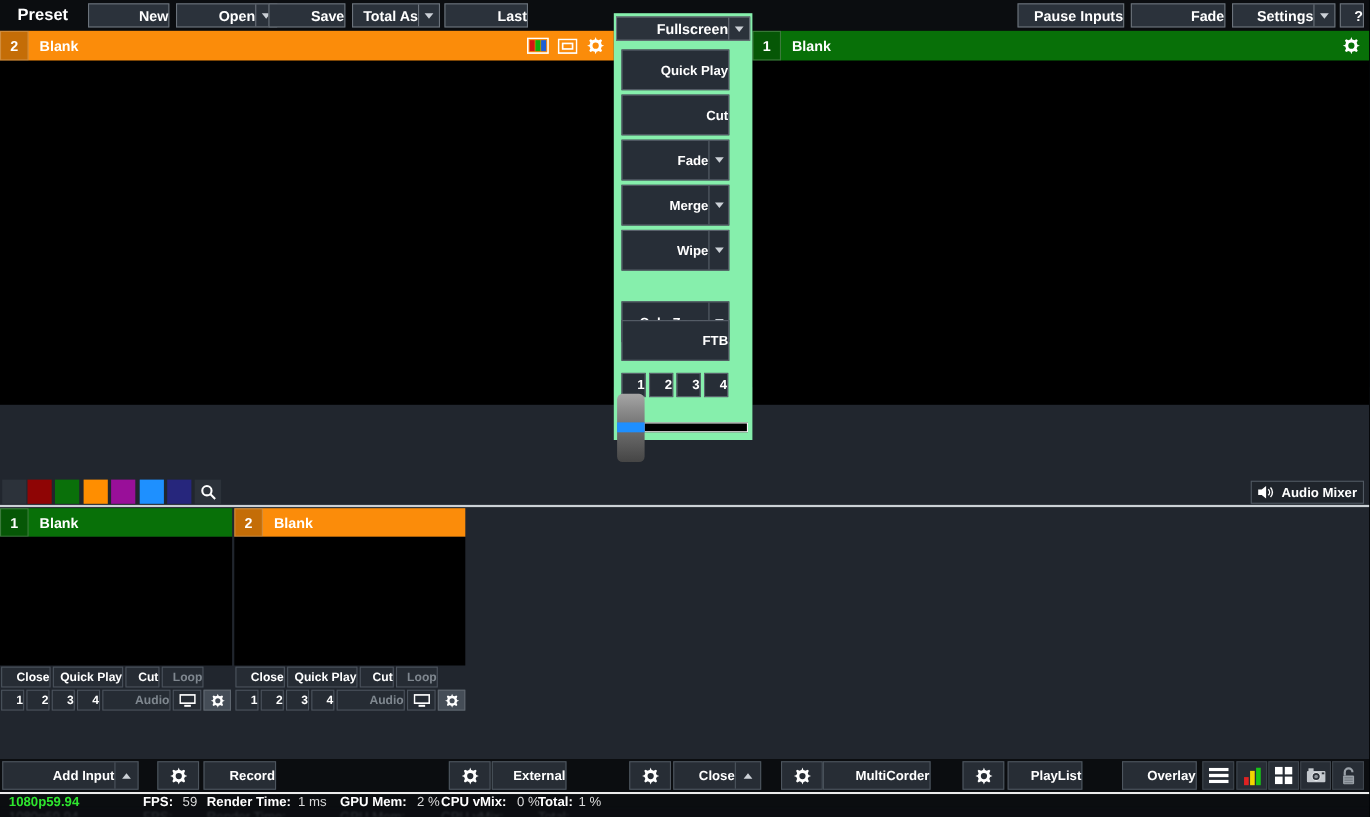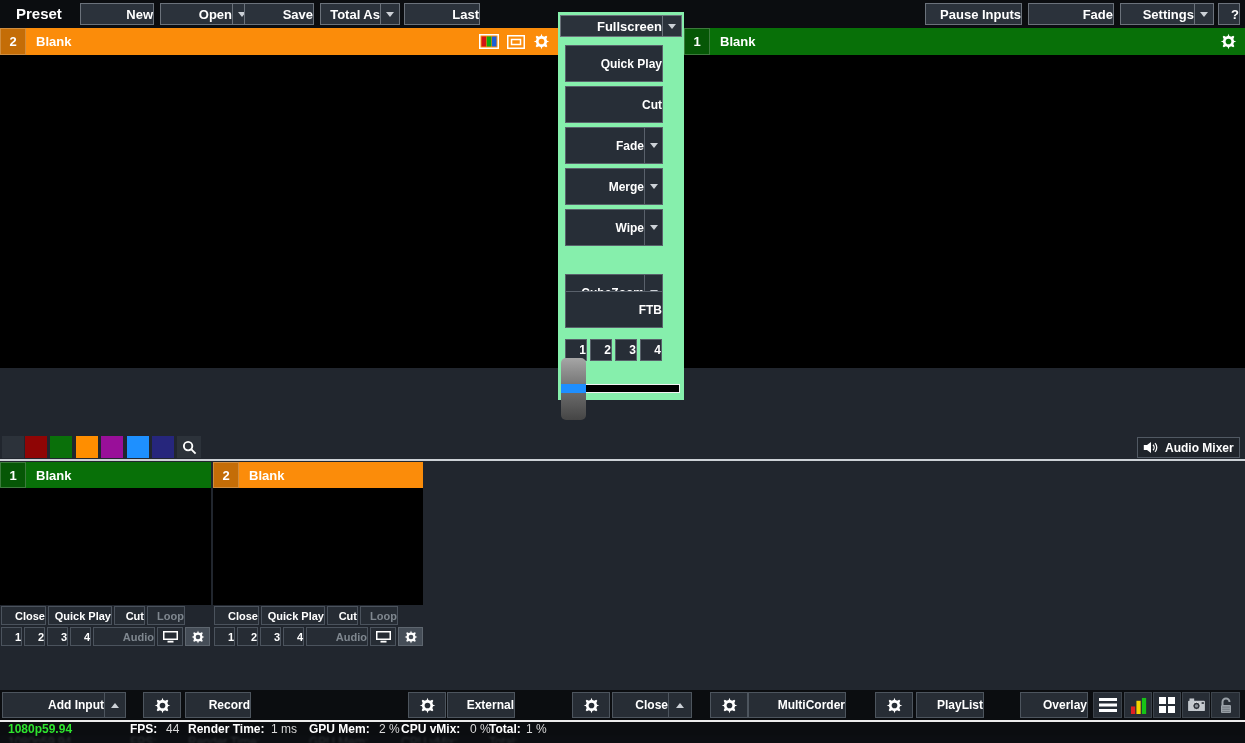--- a/index.html
+++ b/index.html
@@ -391,21 +391,21 @@
         <rect x="3.2" y="9.5" width="7.6" height="1.2" fill="#767d84"></rect>
         <rect x="3.2" y="11.7" width="7.6" height="1.2" fill="#767d84"></rect>
         <rect x="3.2" y="13.9" width="7.6" height="1.2" fill="#767d84"></rect>
       </svg>
   </div>
 
   <div class="abs" style="left:0;top:722px;width:1245px;height:14px;background:#0b0d10;">
     <span class="sb-item sb-label" style="left: 8px; color: rgb(46, 229, 46);">1080p59.94</span>
     <span class="sb-item" style="left:108px;color:#c2410c;margin-top:48px;">EX</span>
     <span class="sb-item sb-label" style="left:130px;">FPS:</span>
-    <span class="sb-item" style="left:166px;">44</span>
+    <span class="sb-item" style="left:166px;">59</span>
     <span class="sb-item sb-label" style="left:188px;">Render Time:</span>
     <span class="sb-item" style="left:271px;">1 ms</span>
     <span class="sb-item sb-label" style="left:309px;">GPU Mem:</span>
     <span class="sb-item" style="left:379px;">2 %</span>
     <span class="sb-item sb-label" style="left:401px;">CPU vMix:</span>
     <span class="sb-item" style="left:470px;">0 %</span>
     <span class="sb-item sb-label" style="left:489px;">Total:</span>
     <span class="sb-item" style="left:526px;">1 %</span>
   </div>
 

